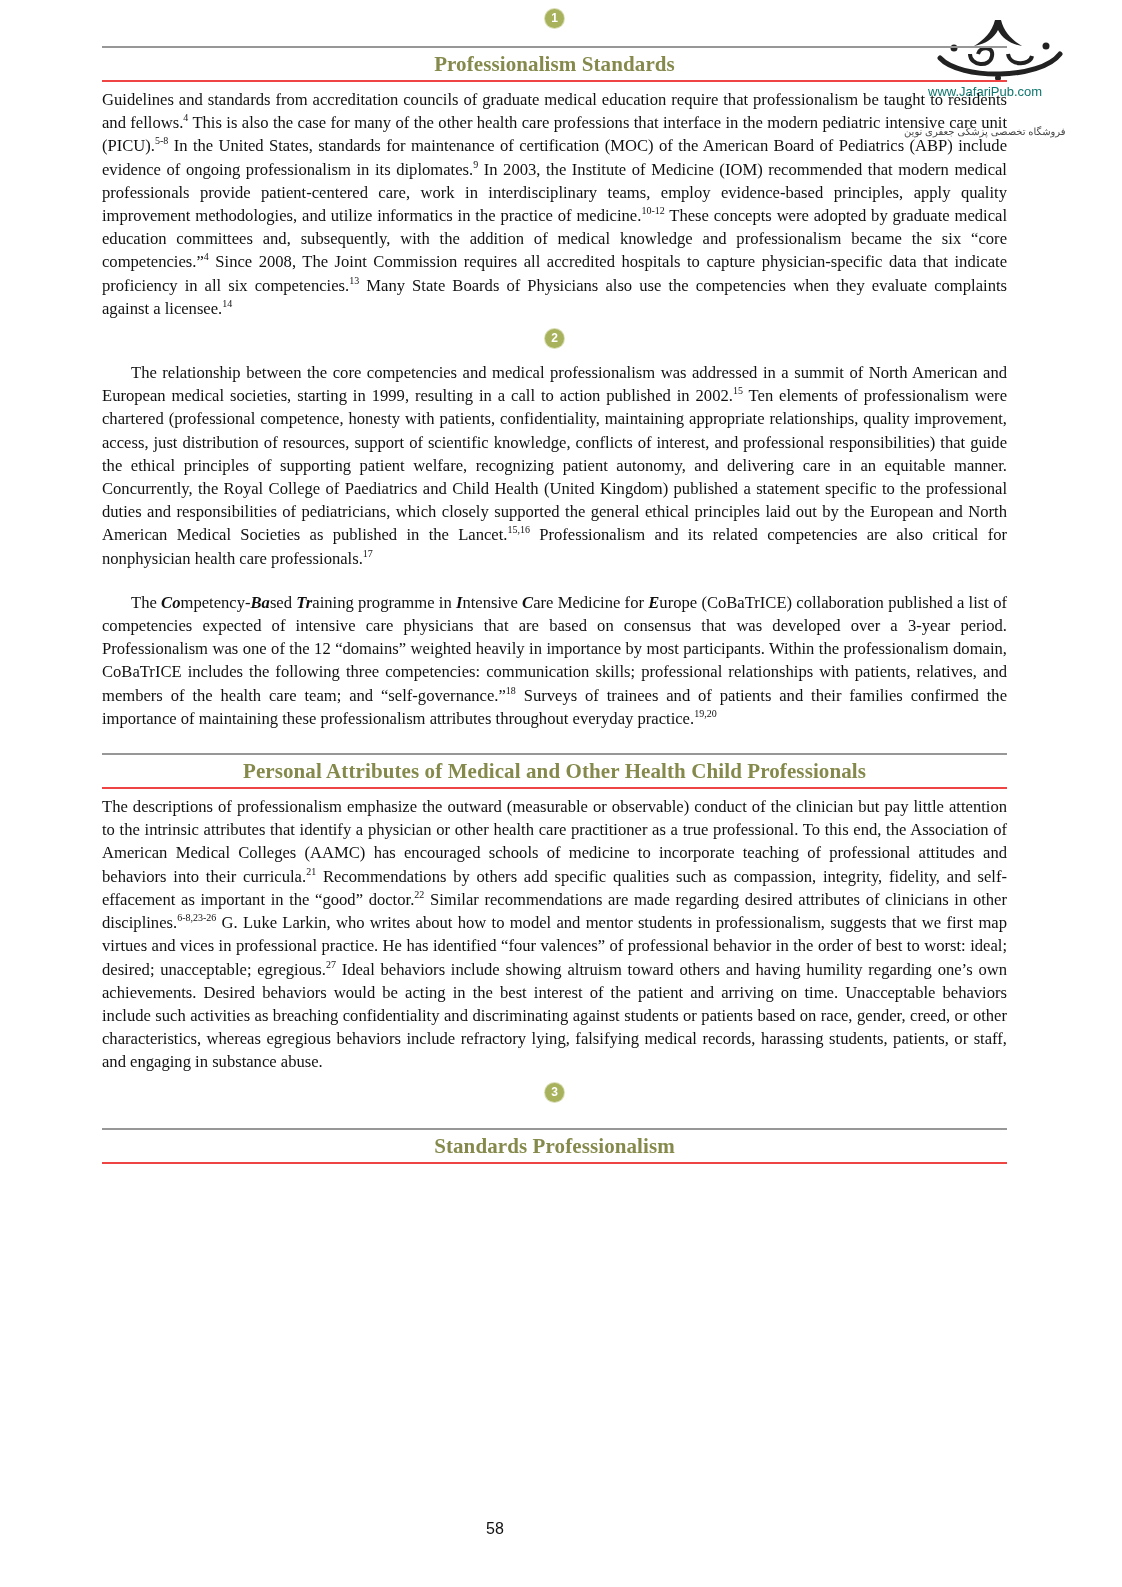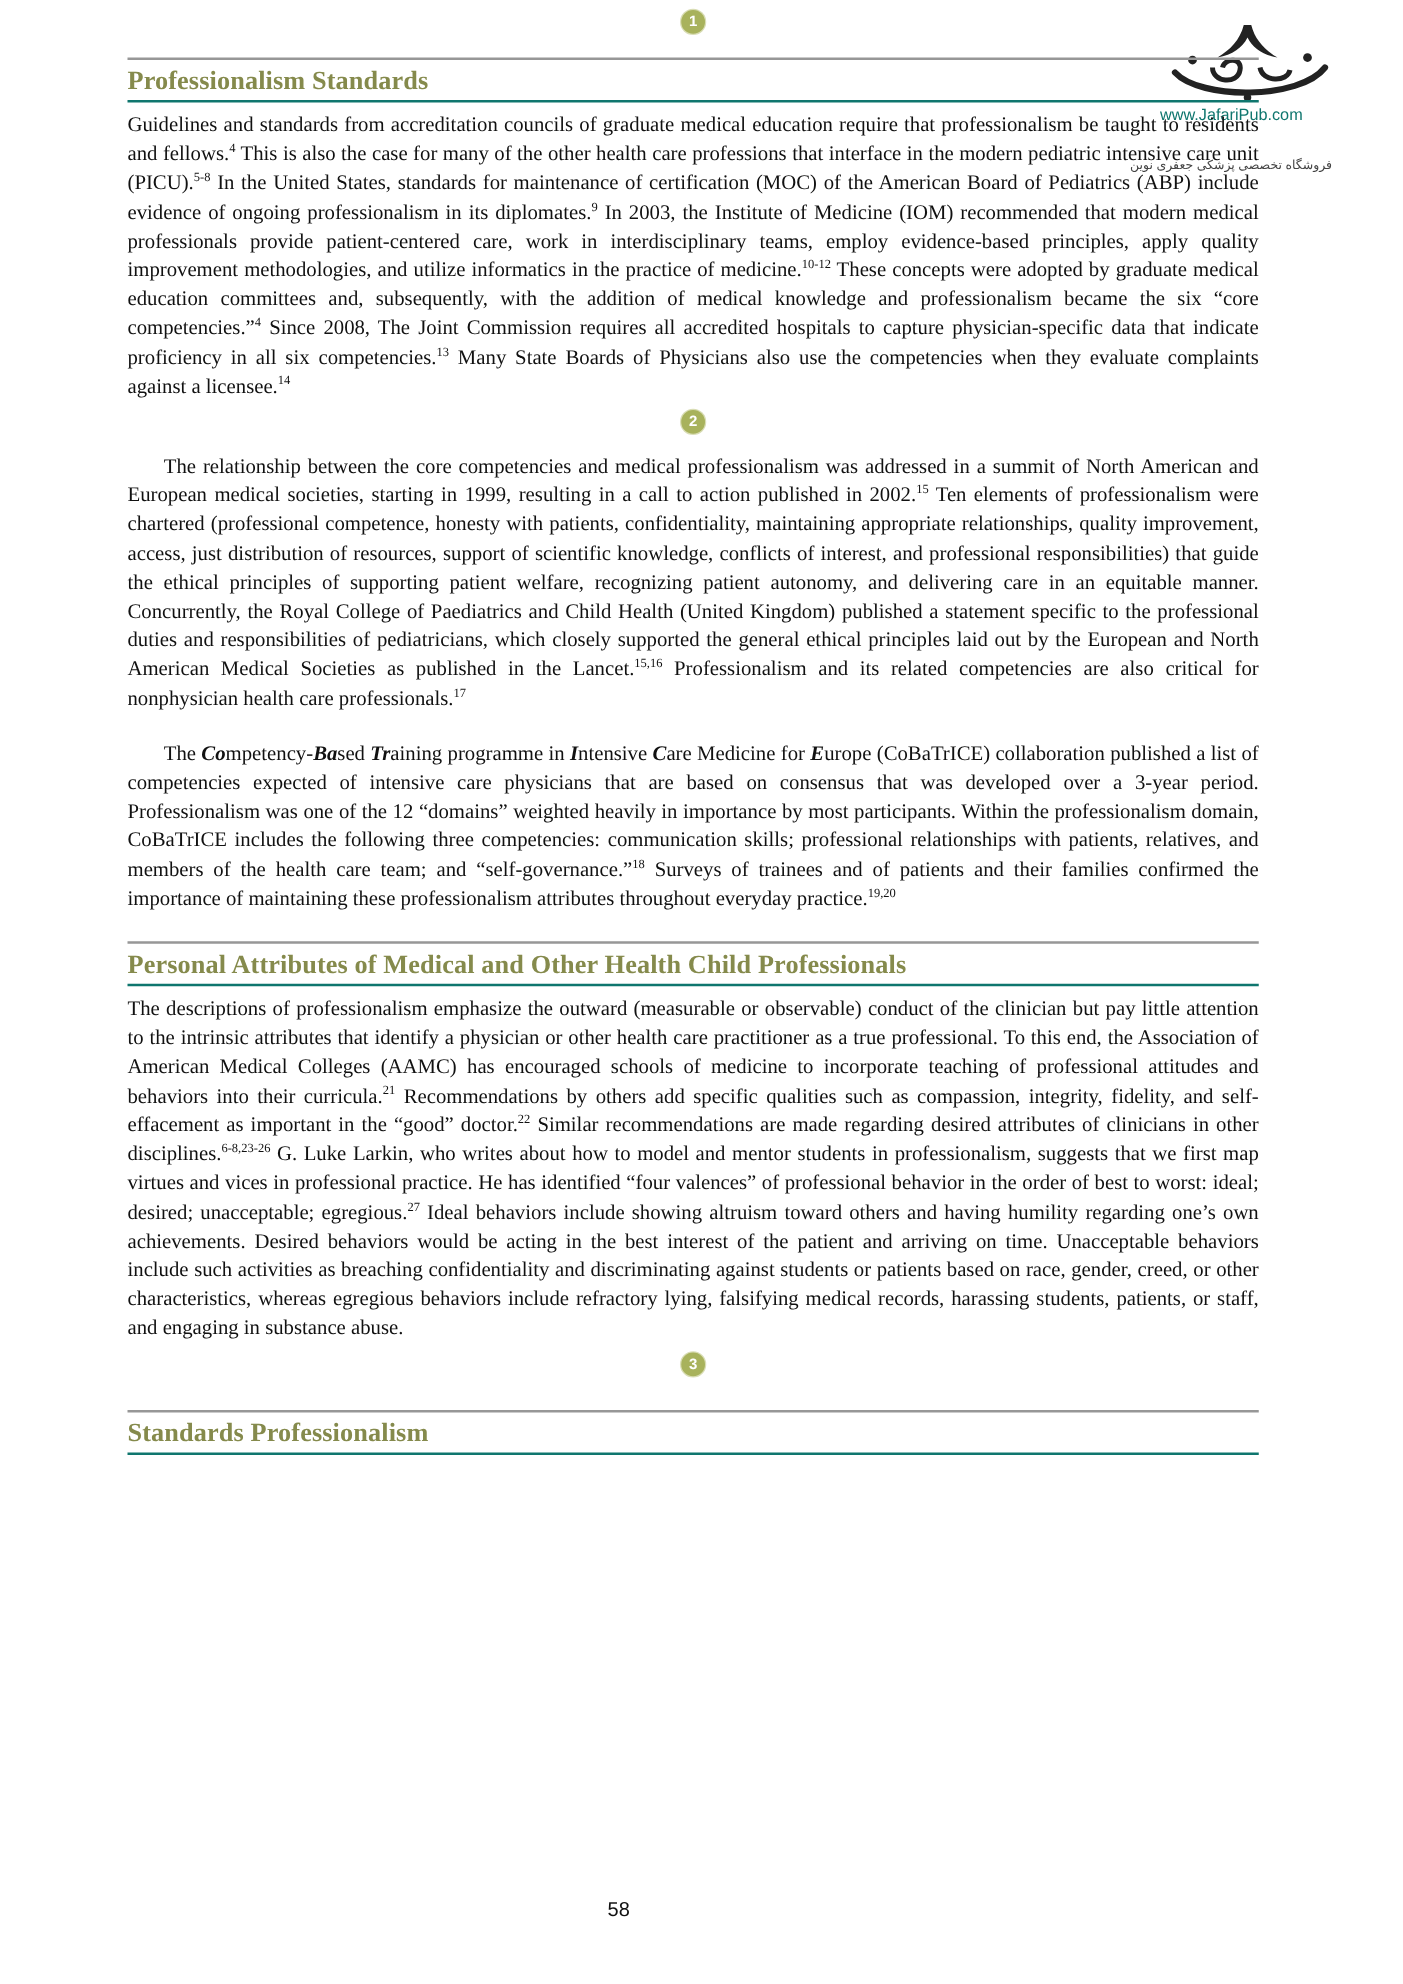--- a/index.html
+++ b/index.html
@@ -7,22 +7,22 @@
            font-family: "Liberation Serif", "DejaVu Serif", serif; color: #111; }
     .page { position: absolute; left: 102px; top: 0; width: 905px; }
     .p { font-size: 16.6px; line-height: 23.2px; text-align: justify; margin: 0; }
     .p.indent { text-indent: 29px; margin-top: 21px; }
     sup { font-size: 10px; line-height: 0; vertical-align: super; }
     .badge-row { text-align: center; height: 22px; margin-top: 6px; }
     .badge { display: inline-block; width: 19px; height: 19px; border-radius: 50%;
              background: #a8b25c; color: #fff; font-family: "Liberation Sans", sans-serif;
              font-size: 12px; font-weight: bold; line-height: 19px; text-align: center;
              box-shadow: 0 0 0 1px #d9ddb5; }
-    .section-head { border-top: 2px solid #979797; border-bottom: 2px solid #0f766e;
-                    padding: 4px 0 3px 0; }
+    .section-head { border-top: 2px solid #979797; border-bottom: 2px solid #ef4444;
+                    text-align: center; padding: 4px 0 3px 0; }
     .section-head span { color: #858a4c; font-size: 21px; font-weight: bold;
                          font-family: "Liberation Serif", serif; letter-spacing: 0.1px; }
     .logo { position: absolute; left: 900px; top: 18px; width: 180px; height: 108px; }
     .logo-url { position: absolute; left: 928px; top: 84px; font-family: "Liberation Sans", sans-serif;
                 font-size: 13px; color: #0f766e; }
     .logo-fa { position: absolute; left: 904px; top: 126px; font-family: Liberation Sans, sans-serif;
                font-size: 10px; color: #444; direction: rtl; }
     .page-num { position: absolute; left: 0; width: 990px; top: 1520px; text-align: center;
                 font-family: "Liberation Sans", sans-serif; font-size: 16px; color: #111; }
     em.bi { font-style: italic; font-weight: bold; }

